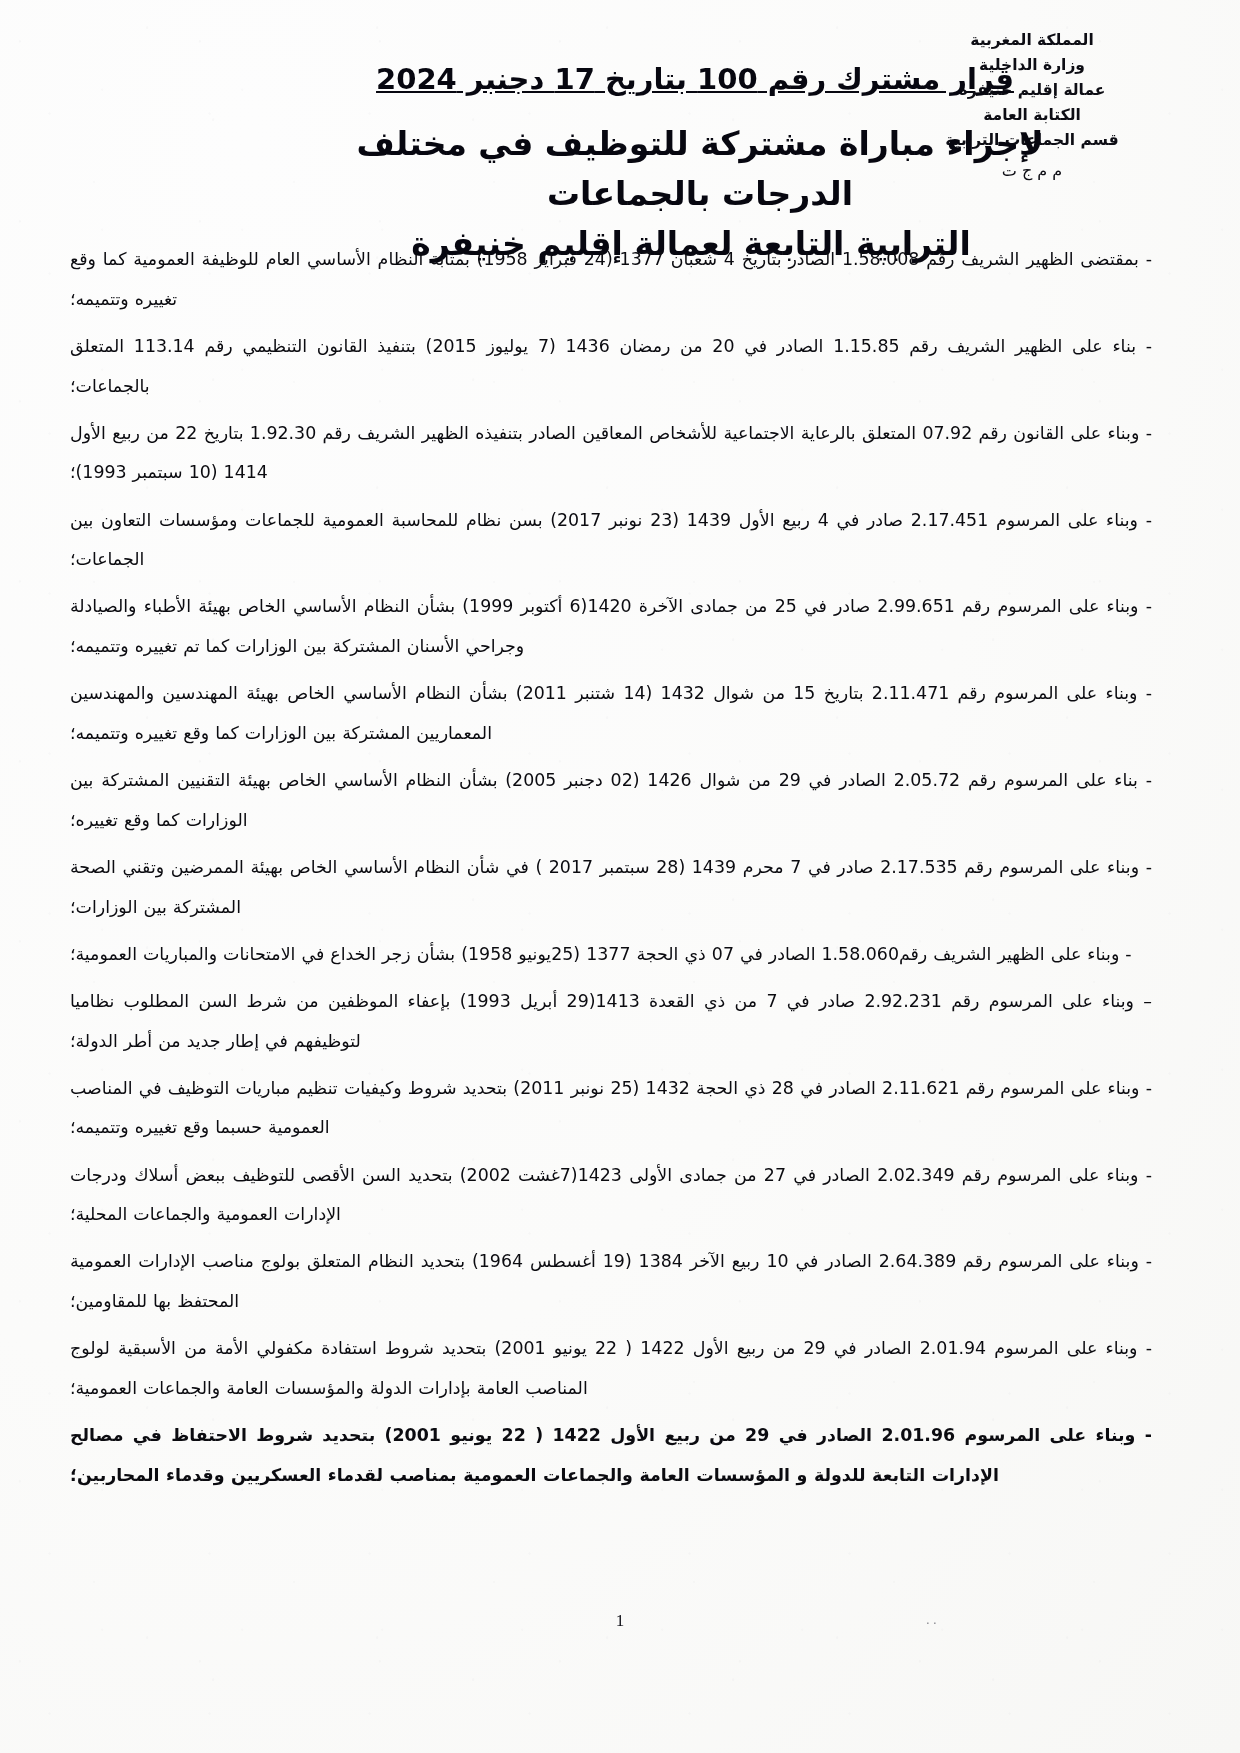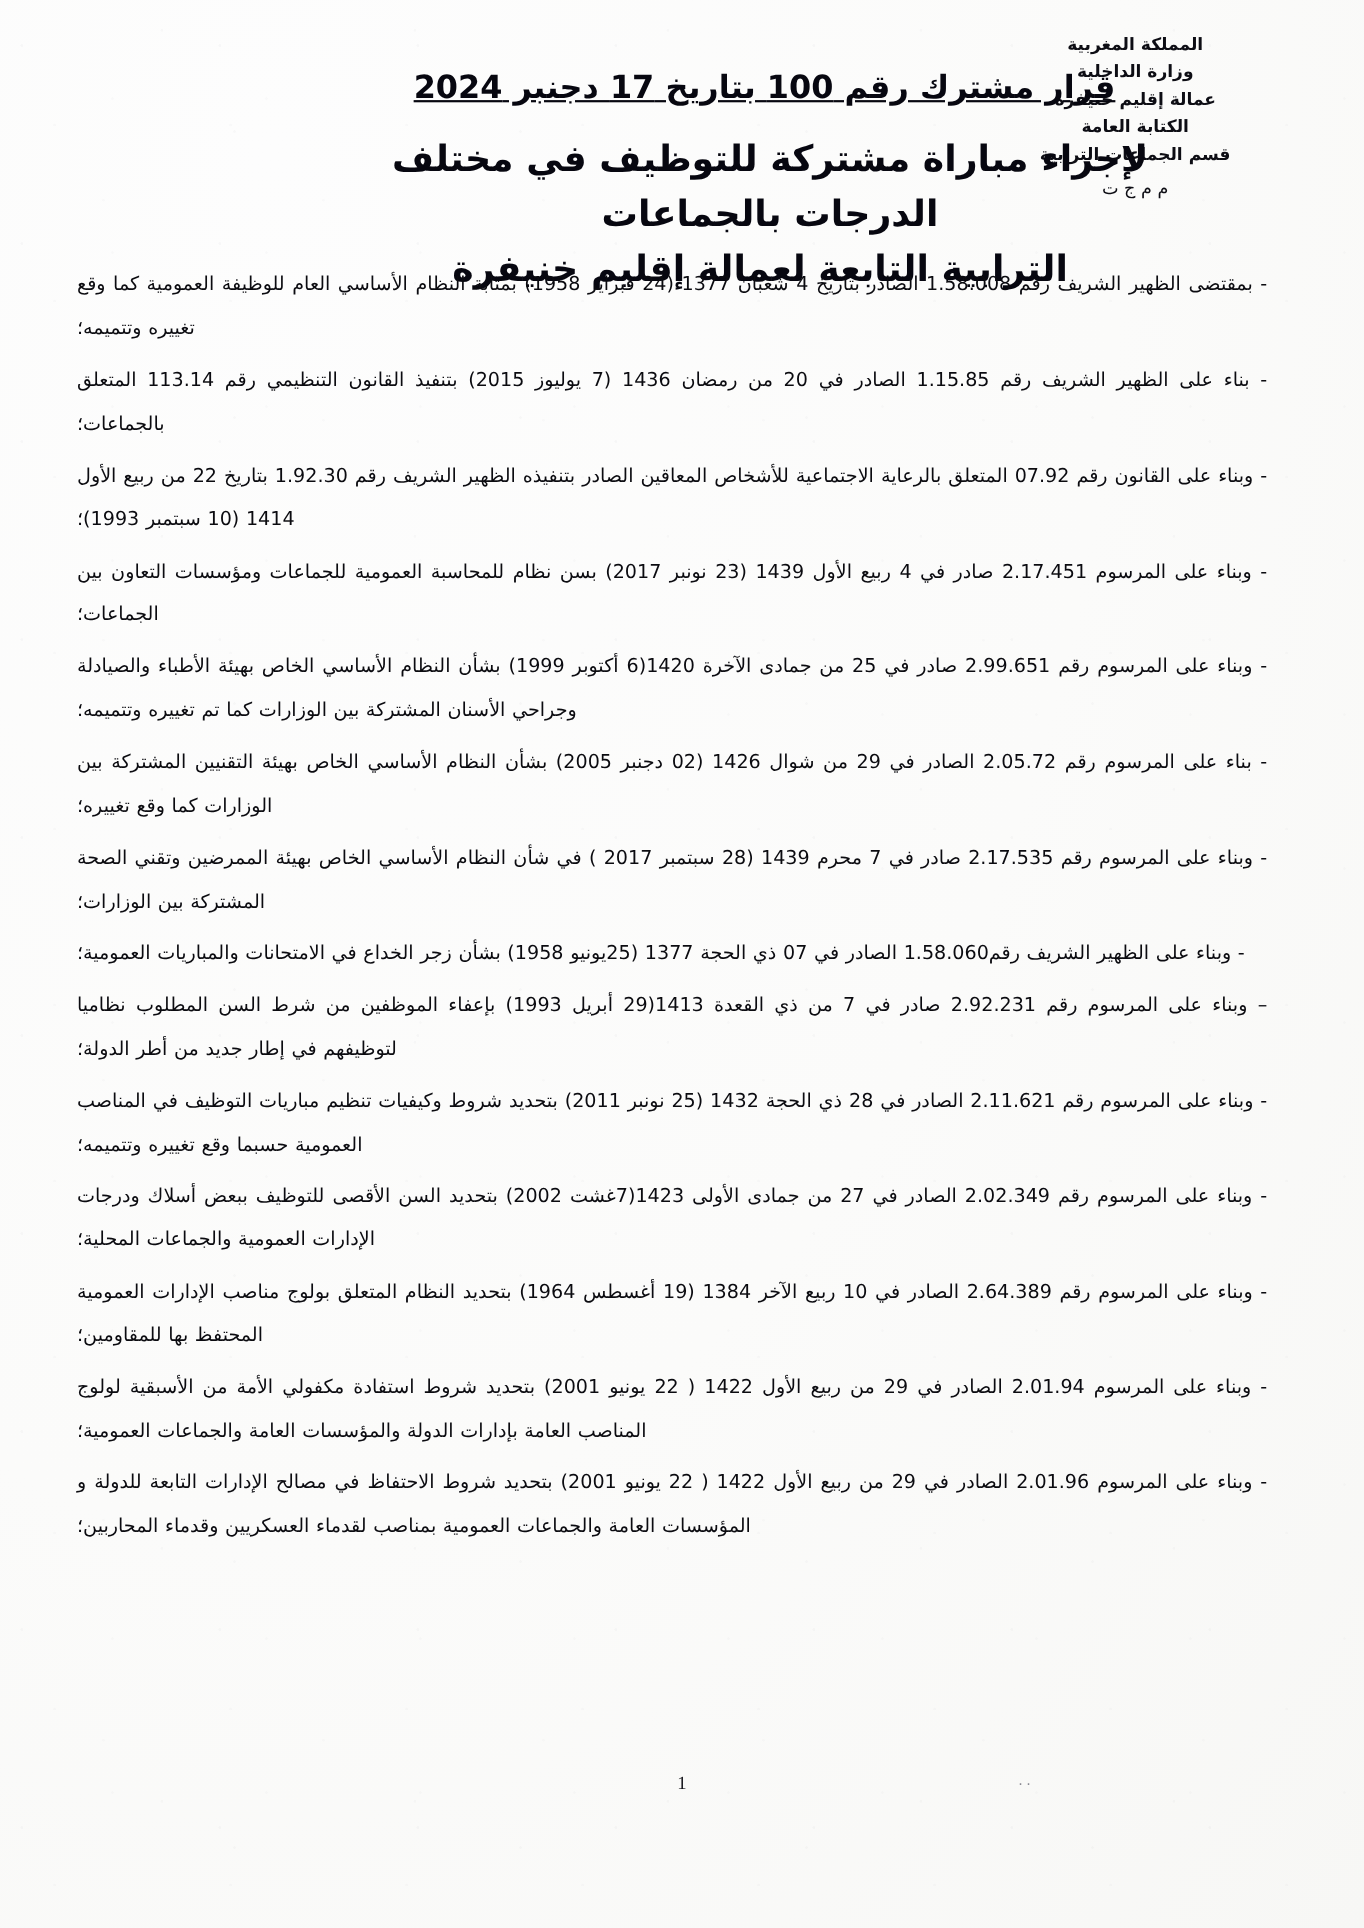--- a/index.html
+++ b/index.html
@@ -97,21 +97,21 @@
     text-align:justify;
     text-justify:inter-word;
   }
   .clause{
     margin:0 0 7.5px 0;
     text-align:justify;
     text-justify:inter-word;
     text-align-last:left;
     word-spacing:.5px;
   }
-  .clause:last-child{ margin-bottom:0; }
+  .clause:last-child{ margin-bottom:0;font-weight:bold; }
 
   
   .page-number{
     position:absolute;
     bottom:122px;
     left:0;
     right:0;
     text-align:center;
     font-size:17px;
     color:#13131a;
@@ -150,20 +150,21 @@
         <span class="ts-line ts-line-2">الترابية التابعة لعمالة إقليم خنيفرة</span>
       </div>
     </div>
 
     <div class="clauses">
       <p class="clause">- بمقتضى الظهير الشريف رقم 1.58.008 الصادر بتاريخ 4 شعبان 1377 (24 فبراير 1958) بمثابة النظام الأساسي العام للوظيفة العمومية كما وقع تغييره وتتميمه؛</p>
       <p class="clause">-  بناء على الظهير الشريف رقم 1.15.85 الصادر في 20 من رمضان 1436 (7 يوليوز 2015) بتنفيذ القانون التنظيمي رقم 113.14 المتعلق بالجماعات؛</p>
       <p class="clause">- وبناء على القانون رقم 07.92 المتعلق بالرعاية الاجتماعية للأشخاص المعاقين الصادر بتنفيذه الظهير الشريف رقم 1.92.30 بتاريخ 22 من ربيع الأول 1414 (10 سبتمبر 1993)؛</p>
       <p class="clause">-  وبناء على المرسوم 2.17.451 صادر في 4 ربيع الأول 1439 (23 نونبر 2017) بسن نظام للمحاسبة العمومية للجماعات ومؤسسات التعاون بين الجماعات؛</p>
       <p class="clause">- وبناء على المرسوم رقم 2.99.651 صادر في 25 من جمادى الآخرة 1420(6 أكتوبر 1999) بشأن النظام الأساسي الخاص بهيئة الأطباء والصيادلة وجراحي الأسنان المشتركة بين الوزارات كما تم تغييره وتتميمه؛</p>
+      <p class="clause">- وبناء على المرسوم رقم 2.11.471 بتاريخ 15 من شوال 1432 (14 شتنبر 2011) بشأن النظام الأساسي الخاص بهيئة المهندسين والمهندسين المعماريين المشتركة بين الوزارات كما وقع تغييره وتتميمه؛</p>
       <p class="clause">- بناء على المرسوم رقم 2.05.72 الصادر في 29 من شوال 1426 (02 دجنبر 2005) بشأن النظام الأساسي الخاص بهيئة التقنيين المشتركة بين الوزارات كما وقع تغييره؛</p>
       <p class="clause">- وبناء على المرسوم رقم 2.17.535 صادر في 7 محرم 1439 (28 سبتمبر 2017 ) في شأن النظام الأساسي الخاص بهيئة الممرضين وتقني الصحة المشتركة بين الوزارات؛</p>
       <p class="clause">- وبناء على الظهير الشريف رقم1.58.060 الصادر في 07 ذي الحجة 1377 (25يونيو 1958) بشأن زجر الخداع في الامتحانات والمباريات العمومية؛</p>
       <p class="clause">– وبناء على المرسوم رقم 2.92.231 صادر في 7 من ذي القعدة 1413(29 أبريل 1993) بإعفاء الموظفين من شرط السن المطلوب نظاميا لتوظيفهم في إطار جديد من أطر الدولة؛</p>
       <p class="clause">-  وبناء على المرسوم رقم 2.11.621 الصادر في 28 ذي الحجة 1432 (25 نونبر 2011) بتحديد شروط وكيفيات تنظيم مباريات التوظيف في المناصب العمومية حسبما وقع تغييره وتتميمه؛</p>
       <p class="clause">- وبناء على المرسوم رقم 2.02.349 الصادر في 27 من جمادى الأولى 1423(7غشت 2002) بتحديد السن الأقصى للتوظيف ببعض أسلاك ودرجات الإدارات العمومية والجماعات المحلية؛</p>
       <p class="clause">-  وبناء على المرسوم رقم 2.64.389 الصادر في 10 ربيع الآخر 1384 (19 أغسطس 1964) بتحديد النظام المتعلق بولوج مناصب الإدارات العمومية المحتفظ بها للمقاومين؛</p>
       <p class="clause">- وبناء على المرسوم 2.01.94 الصادر في 29 من ربيع الأول 1422 ( 22 يونيو 2001) بتحديد شروط استفادة مكفولي الأمة من الأسبقية لولوج المناصب العامة بإدارات الدولة والمؤسسات العامة والجماعات العمومية؛</p>
       <p class="clause">- وبناء على المرسوم 2.01.96 الصادر في 29 من ربيع الأول 1422 ( 22 يونيو 2001) بتحديد شروط الاحتفاظ في مصالح الإدارات التابعة للدولة و المؤسسات العامة والجماعات العمومية بمناصب لقدماء العسكريين وقدماء المحاربين؛</p>
     </div>

